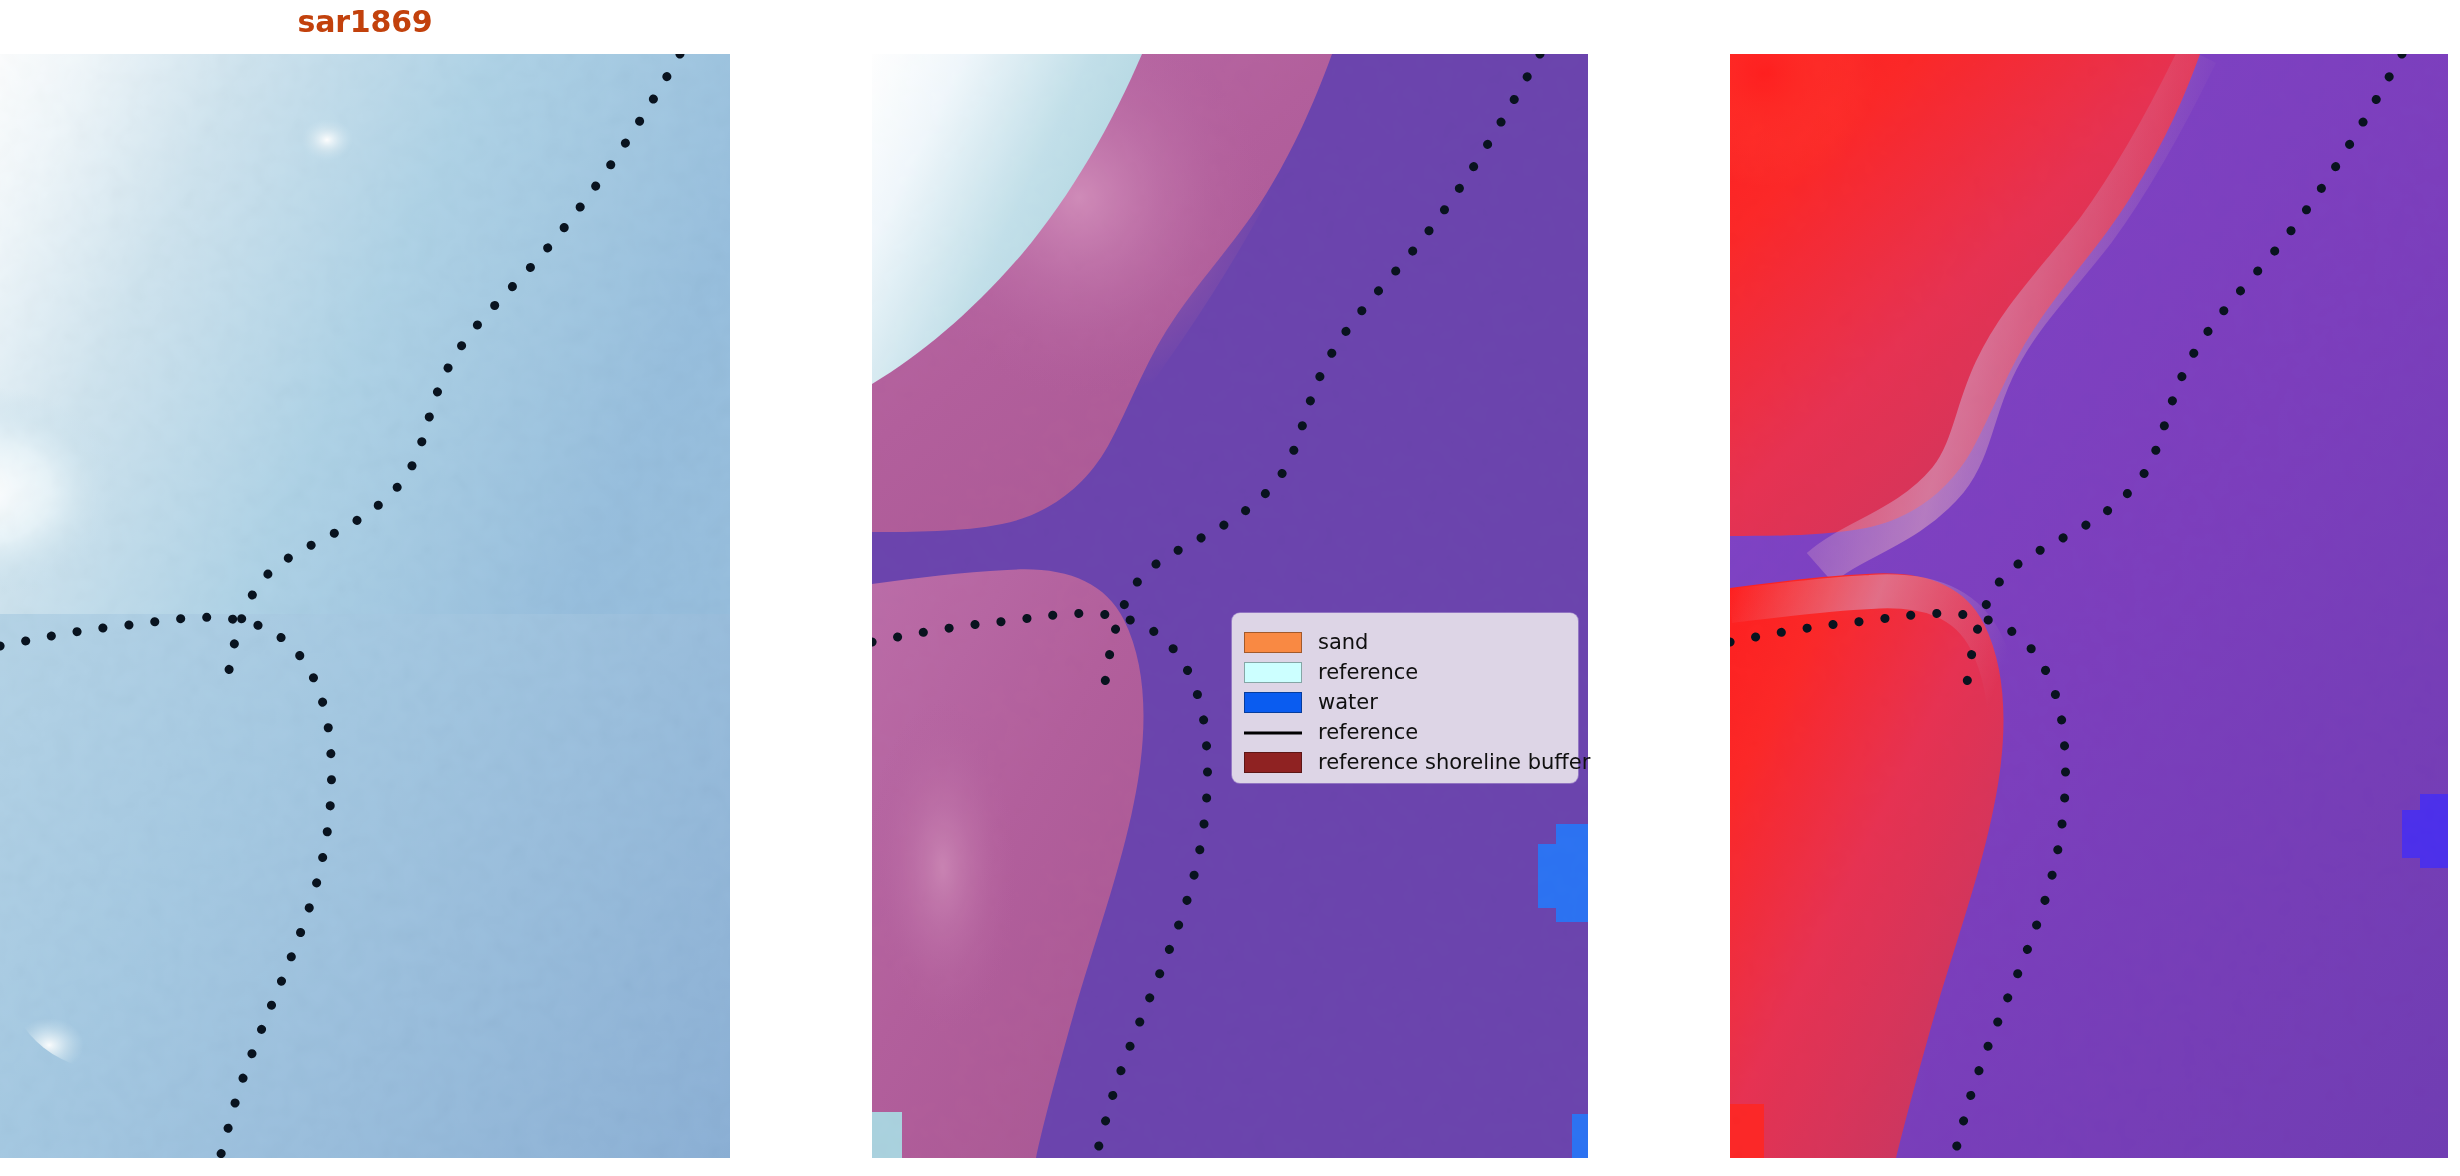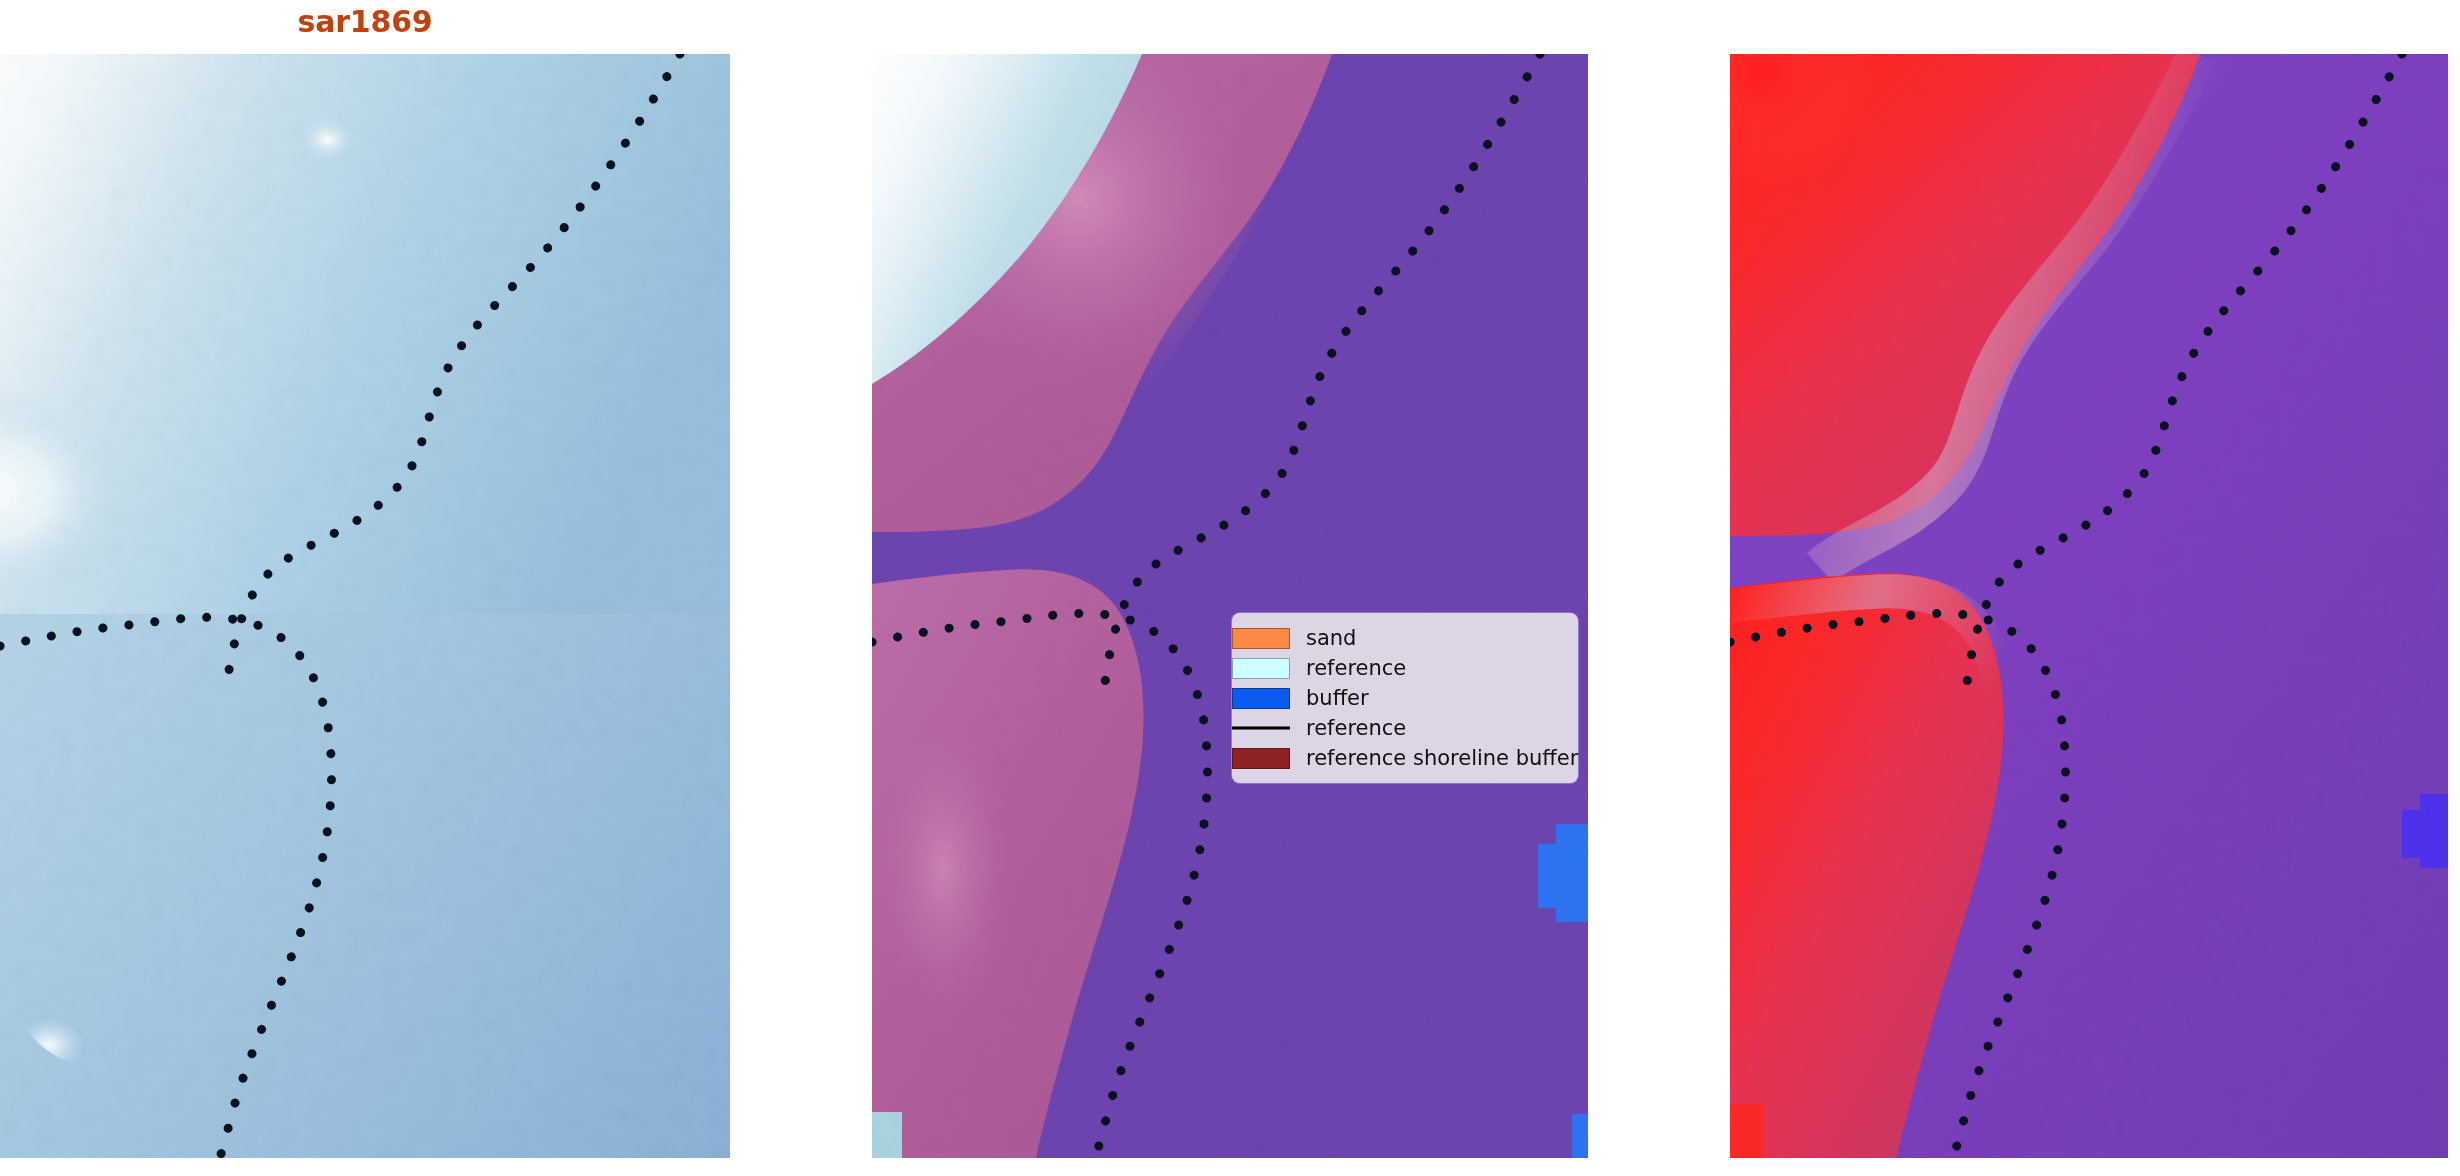--- a/index.html
+++ b/index.html
@@ -75,23 +75,23 @@
     top: 613px;
     width: 346px;
     background: #ddd5e6;
     border-radius: 8px;
     padding: 10px 0 10px 0;
     box-sizing: border-box;
     box-shadow: 0 0 0 0.8px rgba(255,255,255,0.35);
   }
   .legend-row {
     display: flex;
-    align-items: center;
+    align-items: flex-end;
     height: 30px;
-    padding-left: 0;
+    padding-left: 12px;
   }
   .legend-swatch-box {
     width: 58px;
     height: 21px;
     flex: 0 0 58px;
     border: 1px solid rgba(0,0,0,0.35);
     box-sizing: border-box;
     margin-right: 16px;
   }
   .legend-swatch-line {
@@ -316,21 +316,21 @@
       <span class="legend-label">sand</span>
     </div>
 
     <div class="legend-row">
       <span class="legend-swatch-box" style="background:#ccffff"></span>
       <span class="legend-label">reference</span>
     </div>
 
     <div class="legend-row">
       <span class="legend-swatch-box" style="background:#0a5cf0"></span>
-      <span class="legend-label">buffer</span>
+      <span class="legend-label">water</span>
     </div>
 
     <div class="legend-row">
       <span class="legend-swatch-line"></span>
       <span class="legend-label">reference</span>
     </div>
 
     <div class="legend-row">
       <span class="legend-swatch-box" style="background:#8f2222"></span>
       <span class="legend-label">reference shoreline buffer</span>

